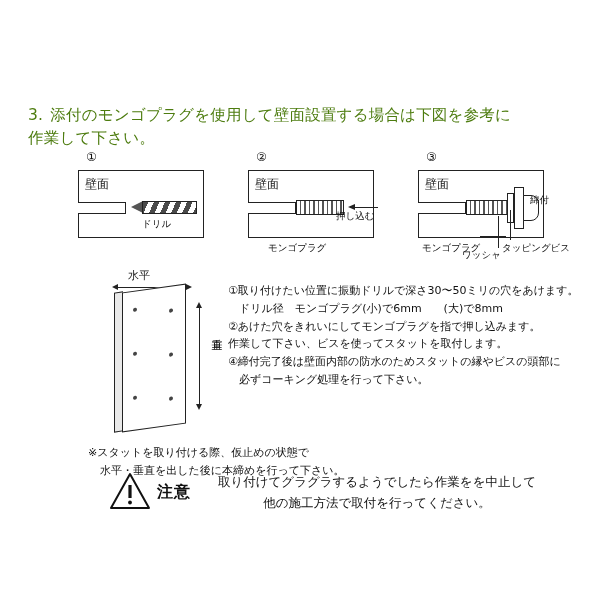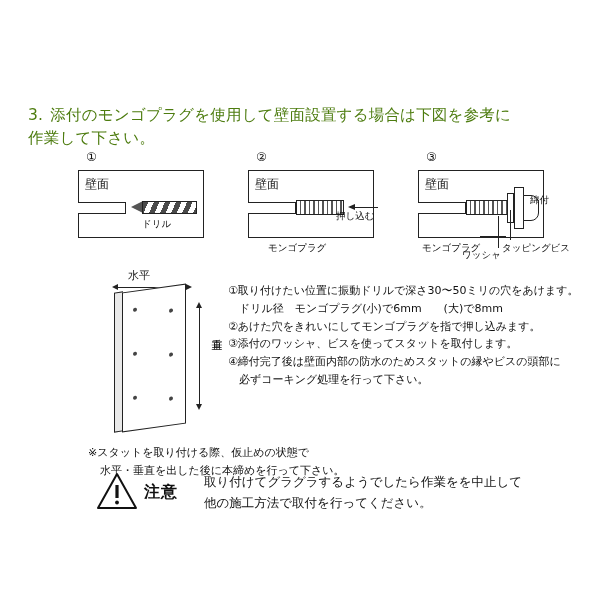--- a/index.html
+++ b/index.html
@@ -313,24 +313,25 @@
     width: 260px;
     font-size: 11px;
     line-height: 1.6;
     color: #111;
   }
   .note .l2 { padding-left: 12px; }
 
   
   .caution {
     position: absolute;
-    left: 96px;
+    left: 109px;
     top: 470px;
     width: 420px;
     height: 56px;
+    text-align: center;
   }
   .caution-tri {
     position: absolute;
     left: 0; top: 2px;
     width: 42px; height: 38px;
   }
   .caution-label {
     position: absolute;
     left: 48px; top: 12px;
     font-size: 16px;
@@ -427,21 +428,21 @@
         <div class="shaft"></div>
         <div class="headB"></div>
     </div>
     <div class="vert-label">垂直</div>
   </div>
 
   <div class="instructions">
     <div>①取り付けたい位置に振動ドリルで深さ30〜50ミリの穴をあけます。</div>
     <div>　ドリル径　モンゴプラグ(小)で6mm　　(大)で8mm</div>
     <div>②あけた穴をきれいにしてモンゴプラグを指で押し込みます。</div>
-    <div>③添付のワッシャ、ビスを使ってスタットを取付します。</div>
+    <div>作業して下さい、ビスを使ってスタットを取付します。</div>
     <div>④締付完了後は壁面内部の防水のためスタットの縁やビスの頭部に</div>
     <div>　必ずコーキング処理を行って下さい。</div>
   </div>
 
   <div class="note">
     <div>※スタットを取り付ける際、仮止めの状態で</div>
     <div class="l2">水平・垂直を出した後に本締めを行って下さい。</div>
   </div>
 
   <div class="caution">

